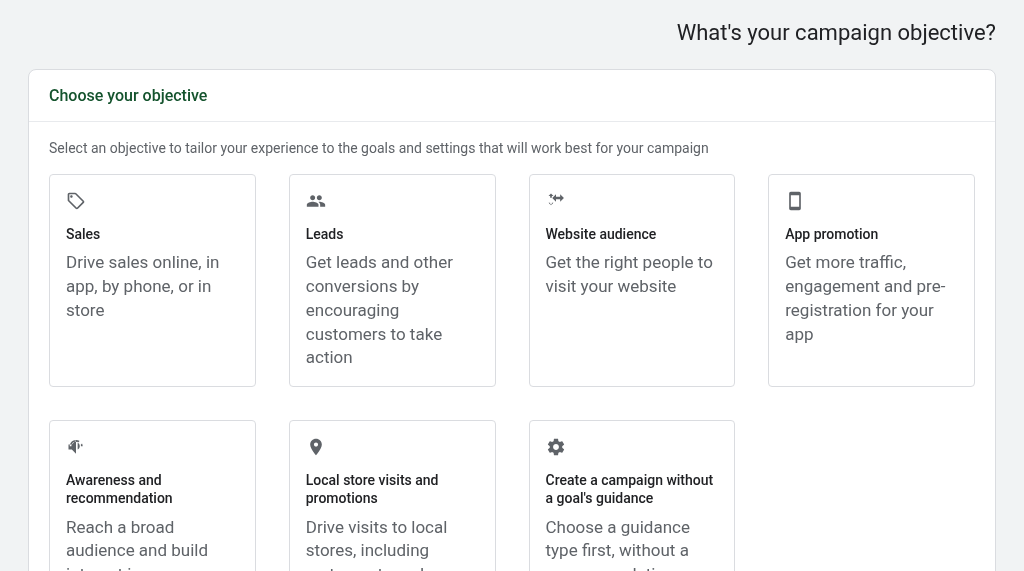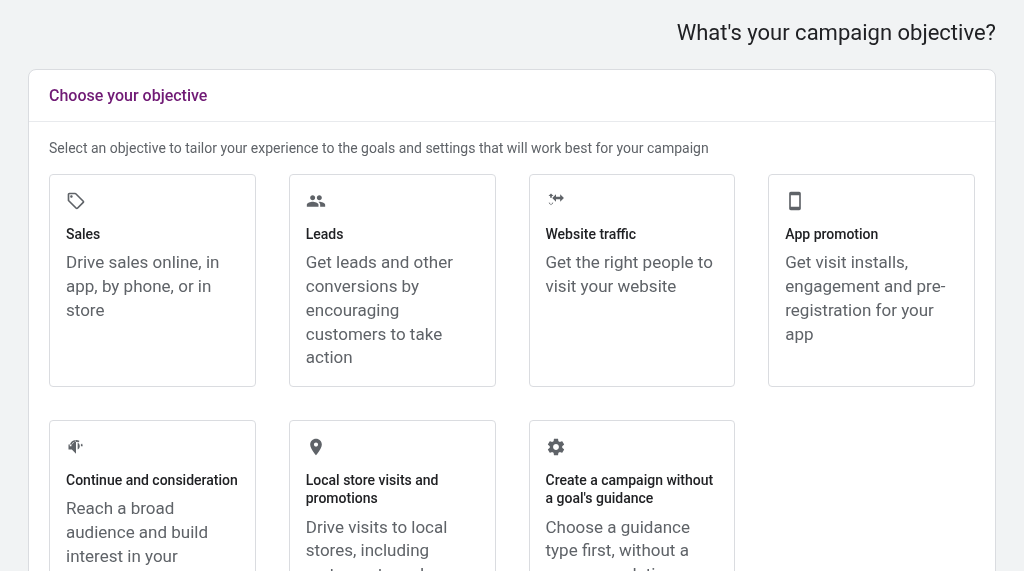--- a/index.html
+++ b/index.html
@@ -30,21 +30,21 @@
       border-radius: 8px;
       overflow: hidden;
     }
     .card-header {
       padding: 16px 20px;
       border-bottom: 1px solid #e8eaed;
     }
     .card-title {
       font-size: 16px;
       font-weight: 500;
-      color: #701a75;
+      color: #14532d;
     }
     .card-body {
       padding: 18px 20px 22px 20px;
     }
     .card-subtitle {
       font-size: 14px;
       color: #5f6368;
       margin-bottom: 18px;
     }
     .objectives-grid {
@@ -132,37 +132,37 @@
                 <path d="M16 11c1.66 0 2.99-1.34 2.99-3S17.66 5 16 5s-3 1.34-3 3 1.34 3 3 3zm-8 0c1.66 0 2.99-1.34 2.99-3S9.66 5 8 5 5 6.34 5 8s1.34 3 3 3zm0 2c-2.33 0-7 1.17-7 3.5V19h14v-2.5c0-2.33-4.67-3.5-7-3.5zm8 0c-.29 0-.62.02-.97.05 1.16.84 1.97 1.97 1.97 3.45V19h6v-2.5c0-2.33-4.67-3.5-7-3.5z"></path>
               </svg></span>
           <div class="objective-title">Leads</div>
           <div class="objective-desc">Get leads and other conversions by encouraging customers to take action</div>
         </div>
 
         <div class="objective-card">
           <span><svg viewBox="0 0 24 24" class="objective-icon">
                 <path d="M17 4v3h-5V4l-4.5 4.5L12 13v-3h5v3l4.5-4.5L17 4zM7 6v2H5V6H3l3-3 3 3H7zm-4 8h2v2h2v-2h2l-3 3-3-3z"></path>
               </svg></span>
-          <div class="objective-title">Website traffic</div>
+          <div class="objective-title">Website audience</div>
           <div class="objective-desc">Get the right people to visit your website</div>
         </div>
 
         <div class="objective-card">
           <span><svg viewBox="0 0 24 24" class="objective-icon">
                 <path d="M17 1.01L7 1c-1.1 0-2 .9-2 2v18c0 1.1.9 2 2 2h10c1.1 0 2-.9 2-2V3c0-1.1-.9-1.99-2-1.99zM17 19H7V5h10v14z"></path>
               </svg></span>
           <div class="objective-title">App promotion</div>
-          <div class="objective-desc">Get visit installs, engagement and pre-registration for your app</div>
+          <div class="objective-desc">Get more traffic, engagement and pre-registration for your app</div>
         </div>
 
         <div class="objective-card">
           <span><svg viewBox="0 0 24 24" class="objective-icon">
                 <path d="M18 11c0-.56-.1-1.1-.27-1.6l1.5-1.5C19.73 8.89 20 9.91 20 11h-2zm-1.94-5.88l-1.41 1.41C13.87 5.87 12.97 5.5 12 5.5c-3.03 0-5.5 2.47-5.5 5.5h-2c0-4.14 3.36-7.5 7.5-7.5 1.52 0 2.93.46 4.06 1.12zM3 9v6h4l5 5V4L7 9H3zm13.5 2c0-1.77-1.02-3.29-2.5-4.03v8.05c1.48-.73 2.5-2.25 2.5-4.02z"></path>
               </svg></span>
-          <div class="objective-title">Continue and consideration</div>
+          <div class="objective-title">Awareness and recommendation</div>
           <div class="objective-desc">Reach a broad audience and build interest in your products or brand</div>
         </div>
 
         <div class="objective-card">
           <span><svg viewBox="0 0 24 24" class="objective-icon">
                 <path d="M12 2C8.13 2 5 5.13 5 9c0 5.25 7 13 7 13s7-7.75 7-13c0-3.87-3.13-7-7-7zm0 9.5c-1.38 0-2.5-1.12-2.5-2.5s1.12-2.5 2.5-2.5 2.5 1.12 2.5 2.5-1.12 2.5-2.5 2.5z"></path>
               </svg></span>
           <div class="objective-title">Local store visits and promotions</div>
           <div class="objective-desc">Drive visits to local stores, including restaurants and dealerships.</div>
         </div>

